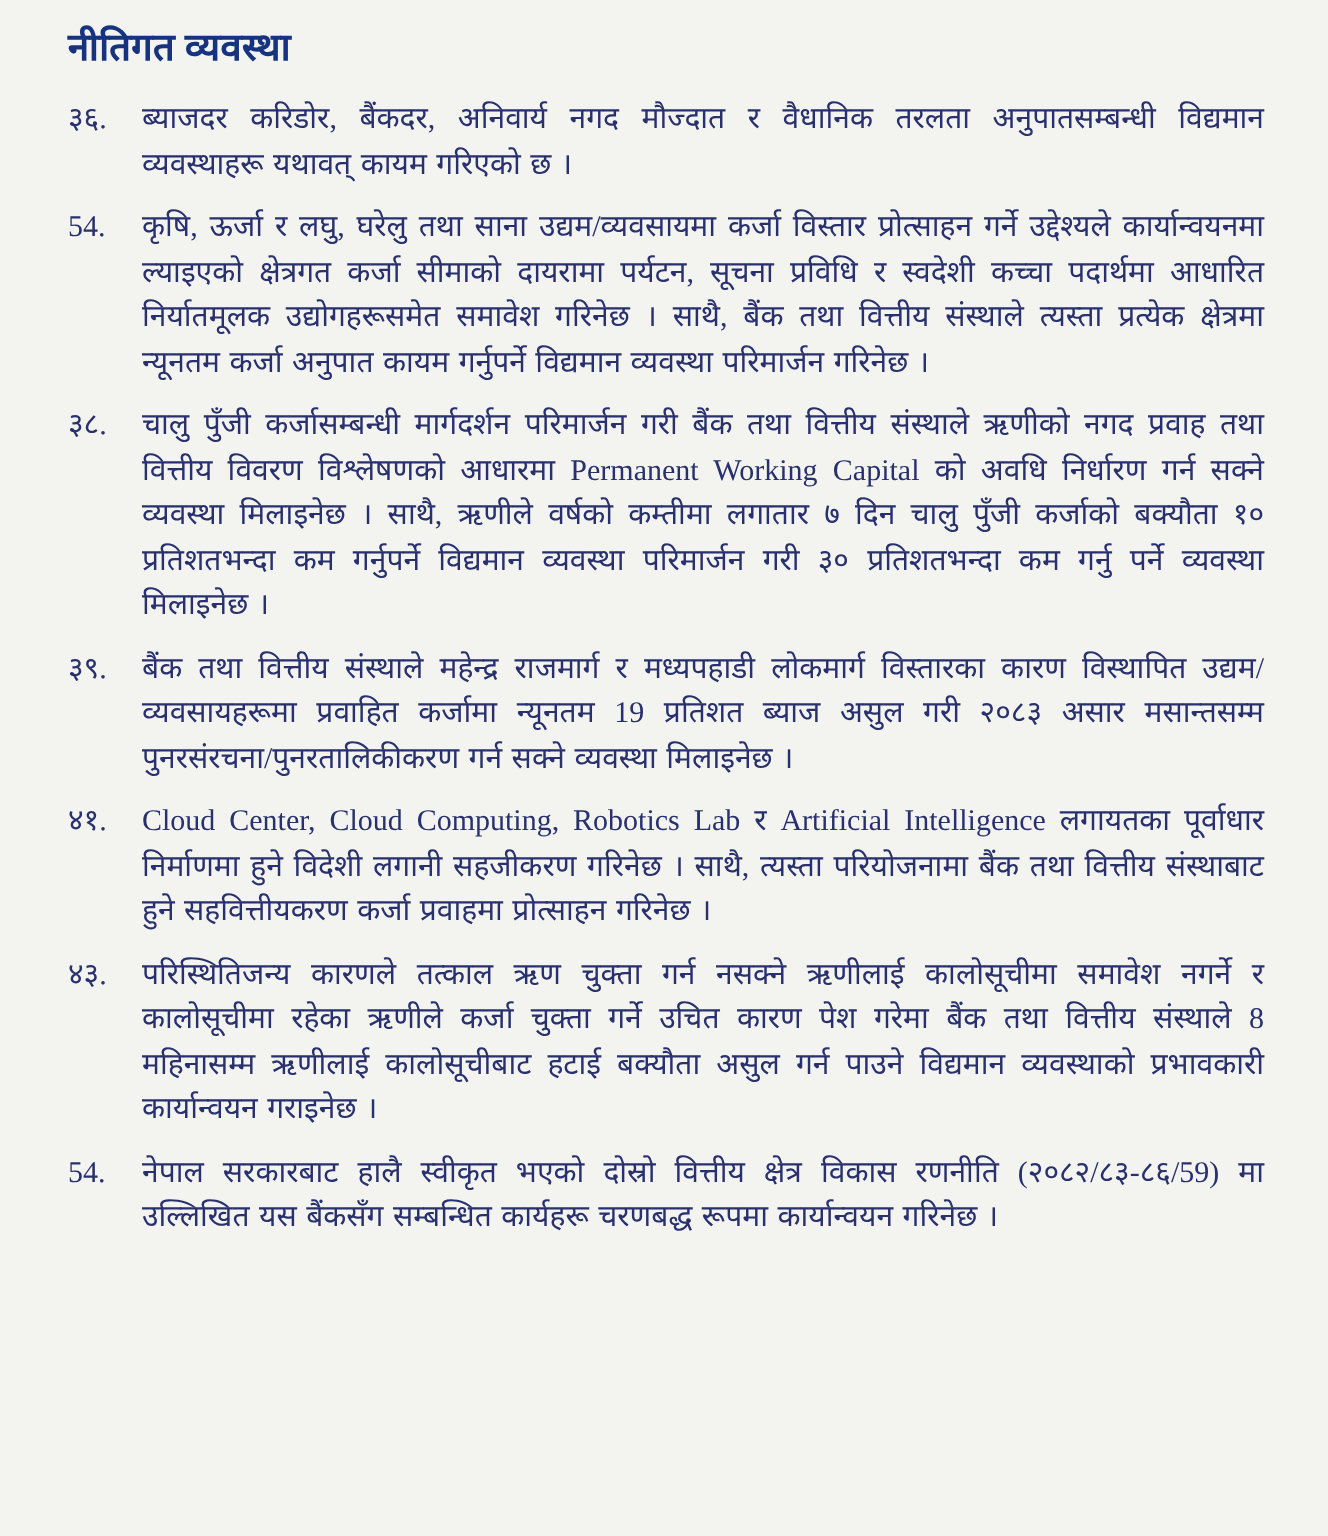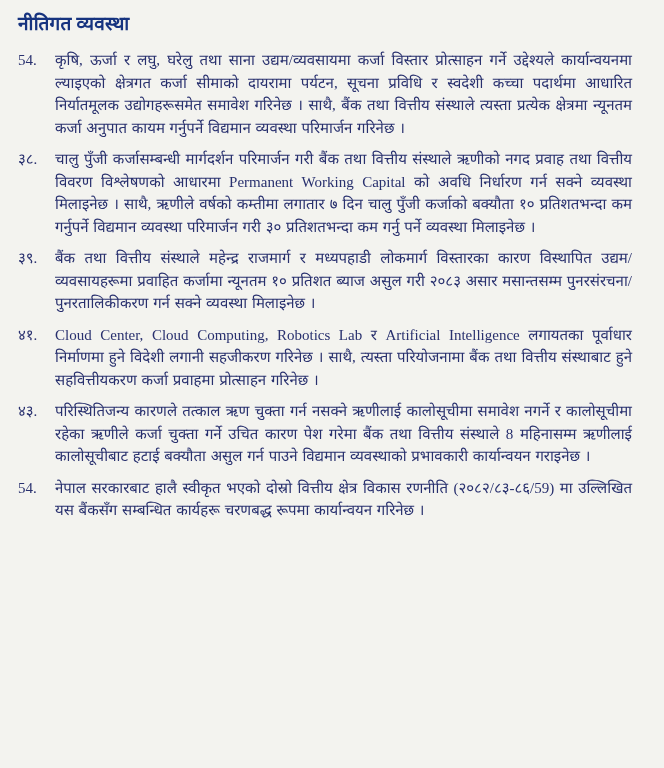--- a/index.html
+++ b/index.html
@@ -8,21 +8,21 @@
     height: 768px;
     overflow: hidden;
   }
   body {
     background: #f3f3ef;
     font-family: "Liberation Serif", "DejaVu Serif", serif;
   }
   .page {
     width: 664px;
     height: 664px;
-    padding: 10px 32px 8px 18px;
+    padding: 10px 32px 8px 34px;
     background: #f3f3ef;
   }
   .doc-title {
     font-size: 19px;
     font-weight: bold;
     color: #16337f;
     letter-spacing: 0.2px;
     margin-bottom: 13px;
   }
   .item {
@@ -45,34 +45,38 @@
     word-spacing: 1px;
   }
 </style>
 </head>
 <body>
 
 <div class="page">
 
   <h1 class="doc-title">नीतिगत व्यवस्था</h1>
 
+  <div class="item">
+    <span class="num">३६.</span>
+    <p class="txt">ब्याजदर करिडोर, बैंकदर, अनिवार्य नगद मौज्दात र वैधानिक तरलता अनुपातसम्बन्धी विद्यमान व्यवस्थाहरू यथावत् कायम गरिएको छ ।</p>
+  </div>
 
   <div class="item">
     <span class="num">54.</span>
     <p class="txt">कृषि, ऊर्जा र लघु, घरेलु तथा साना उद्यम/व्यवसायमा कर्जा विस्तार प्रोत्साहन गर्ने उद्देश्यले कार्यान्वयनमा ल्याइएको क्षेत्रगत कर्जा सीमाको दायरामा पर्यटन, सूचना प्रविधि र स्वदेशी कच्चा पदार्थमा आधारित निर्यातमूलक उद्योगहरूसमेत समावेश गरिनेछ । साथै, बैंक तथा वित्तीय संस्थाले त्यस्ता प्रत्येक क्षेत्रमा न्यूनतम कर्जा अनुपात कायम गर्नुपर्ने विद्यमान व्यवस्था परिमार्जन गरिनेछ ।</p>
   </div>
 
   <div class="item">
     <span class="num">३८.</span>
     <p class="txt">चालु पुँजी कर्जासम्बन्धी मार्गदर्शन परिमार्जन गरी बैंक तथा वित्तीय संस्थाले ऋणीको नगद प्रवाह तथा वित्तीय विवरण विश्लेषणको आधारमा Permanent Working Capital को अवधि निर्धारण गर्न सक्ने व्यवस्था मिलाइनेछ । साथै, ऋणीले वर्षको कम्तीमा लगातार ७ दिन चालु पुँजी कर्जाको बक्यौता १० प्रतिशतभन्दा कम गर्नुपर्ने विद्यमान व्यवस्था परिमार्जन गरी ३० प्रतिशतभन्दा कम गर्नु पर्ने व्यवस्था मिलाइनेछ ।</p>
   </div>
 
   <div class="item">
     <span class="num">३९.</span>
-    <p class="txt">बैंक तथा वित्तीय संस्थाले महेन्द्र राजमार्ग र मध्यपहाडी लोकमार्ग विस्तारका कारण विस्थापित उद्यम/व्यवसायहरूमा प्रवाहित कर्जामा न्यूनतम १० प्रतिशत ब्याज असुल गरी २०८३ असार मसान्तसम्म पुनरसंरचना/पुनरतालिकीकरण गर्न सक्ने व्यवस्था मिलाइनेछ ।</p>
+    <p class="txt">बैंक तथा वित्तीय संस्थाले महेन्द्र राजमार्ग र मध्यपहाडी लोकमार्ग विस्तारका कारण विस्थापित उद्यम/व्यवसायहरूमा प्रवाहित कर्जामा न्यूनतम 19 प्रतिशत ब्याज असुल गरी २०८३ असार मसान्तसम्म पुनरसंरचना/पुनरतालिकीकरण गर्न सक्ने व्यवस्था मिलाइनेछ ।</p>
   </div>
 
 
   <div class="item">
     <span class="num">४१.</span>
     <p class="txt">Cloud Center, Cloud Computing, Robotics Lab र Artificial Intelligence लगायतका पूर्वाधार निर्माणमा हुने विदेशी लगानी सहजीकरण गरिनेछ । साथै, त्यस्ता परियोजनामा बैंक तथा वित्तीय संस्थाबाट हुने सहवित्तीयकरण कर्जा प्रवाहमा प्रोत्साहन गरिनेछ ।</p>
   </div>
 
 
   <div class="item">

